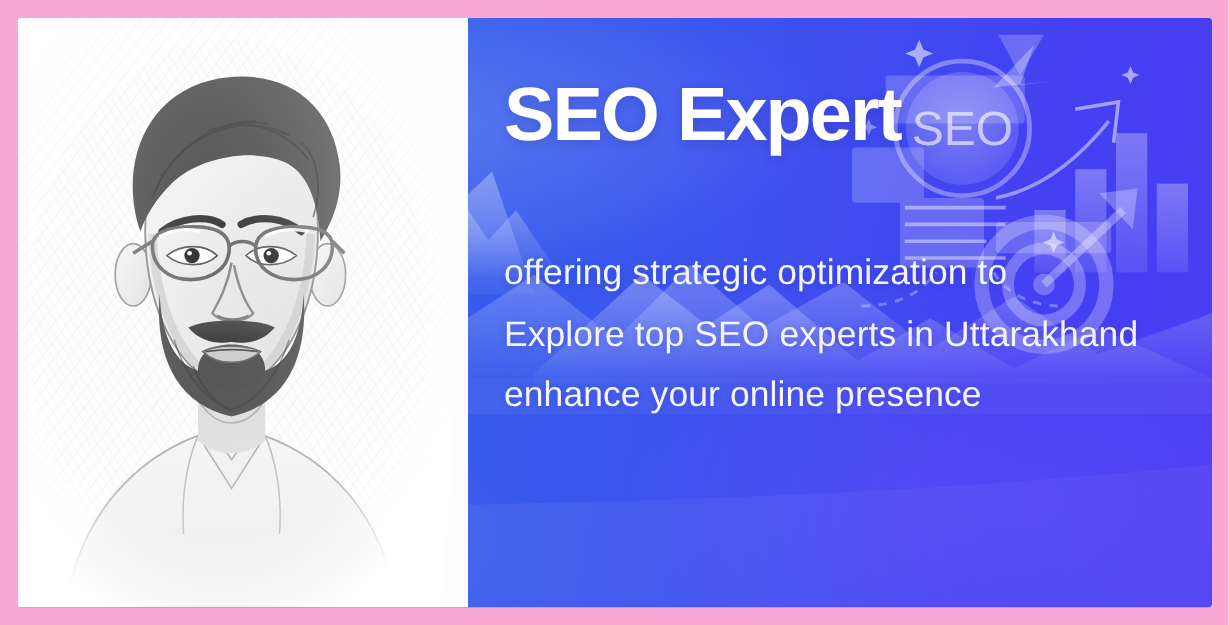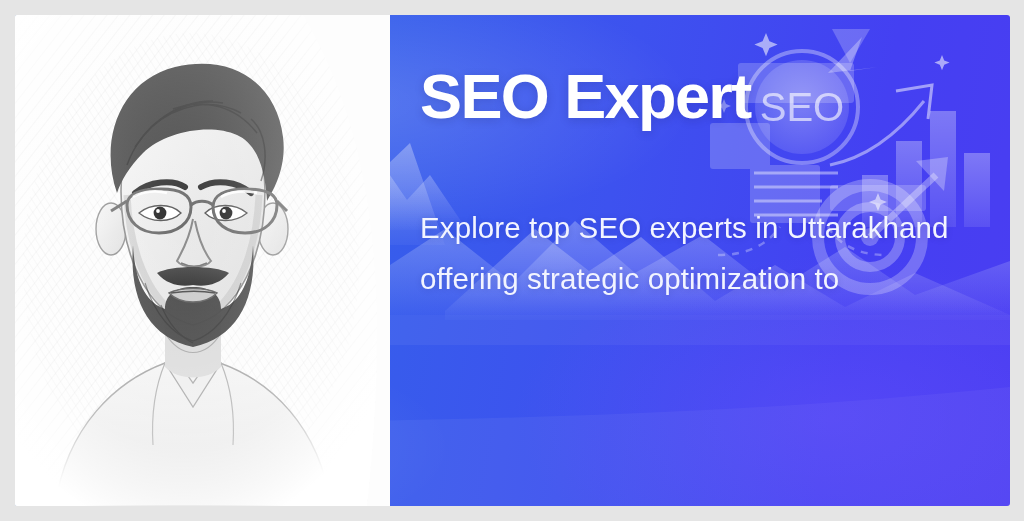--- a/index.html
+++ b/index.html
@@ -1,18 +1,18 @@
 <!DOCTYPE html>
 <html><head>
 <meta charset="utf-8">
 <style>
   html,body{margin:0;padding:0;background:#ffffff;}
   body{width:1024px;height:521px;overflow:hidden;font-family:"Liberation Sans",sans-serif;}
 
-  .stage{position:relative;width:1024px;height:521px;background:#e5e5e5;}
+  .stage{position:relative;width:1024px;height:521px;background:#f9a8d4;}
 
   
   .banner{
     position:absolute;left:15px;top:15px;width:995px;height:491px;
     border-radius:3px;overflow:hidden;
     background:linear-gradient(100deg,#2f6fe6 0%,#3462ea 28%,#3d52ef 58%,#4440f2 82%,#4a3df2 100%);
   }
 
   
   .sheen{
@@ -269,19 +269,20 @@
           <rect x="0" y="0" width="375" height="491" fill="url(#vignette)"></rect>
         </g>
       </svg>
     </div>
 
     <div class="copy">
       <h1 class="headline">
         <span>SEO Expert</span>
       </h1>
       <p class="subcopy">
+        <span>offering strategic optimization to</span>
         <span>Explore top SEO experts in Uttarakhand</span>
-        <span>offering strategic optimization to</span>
+        <span>enhance your online presence</span>
       </p>
     </div>
 
   </div>
 </div>
 
 </body></html>

